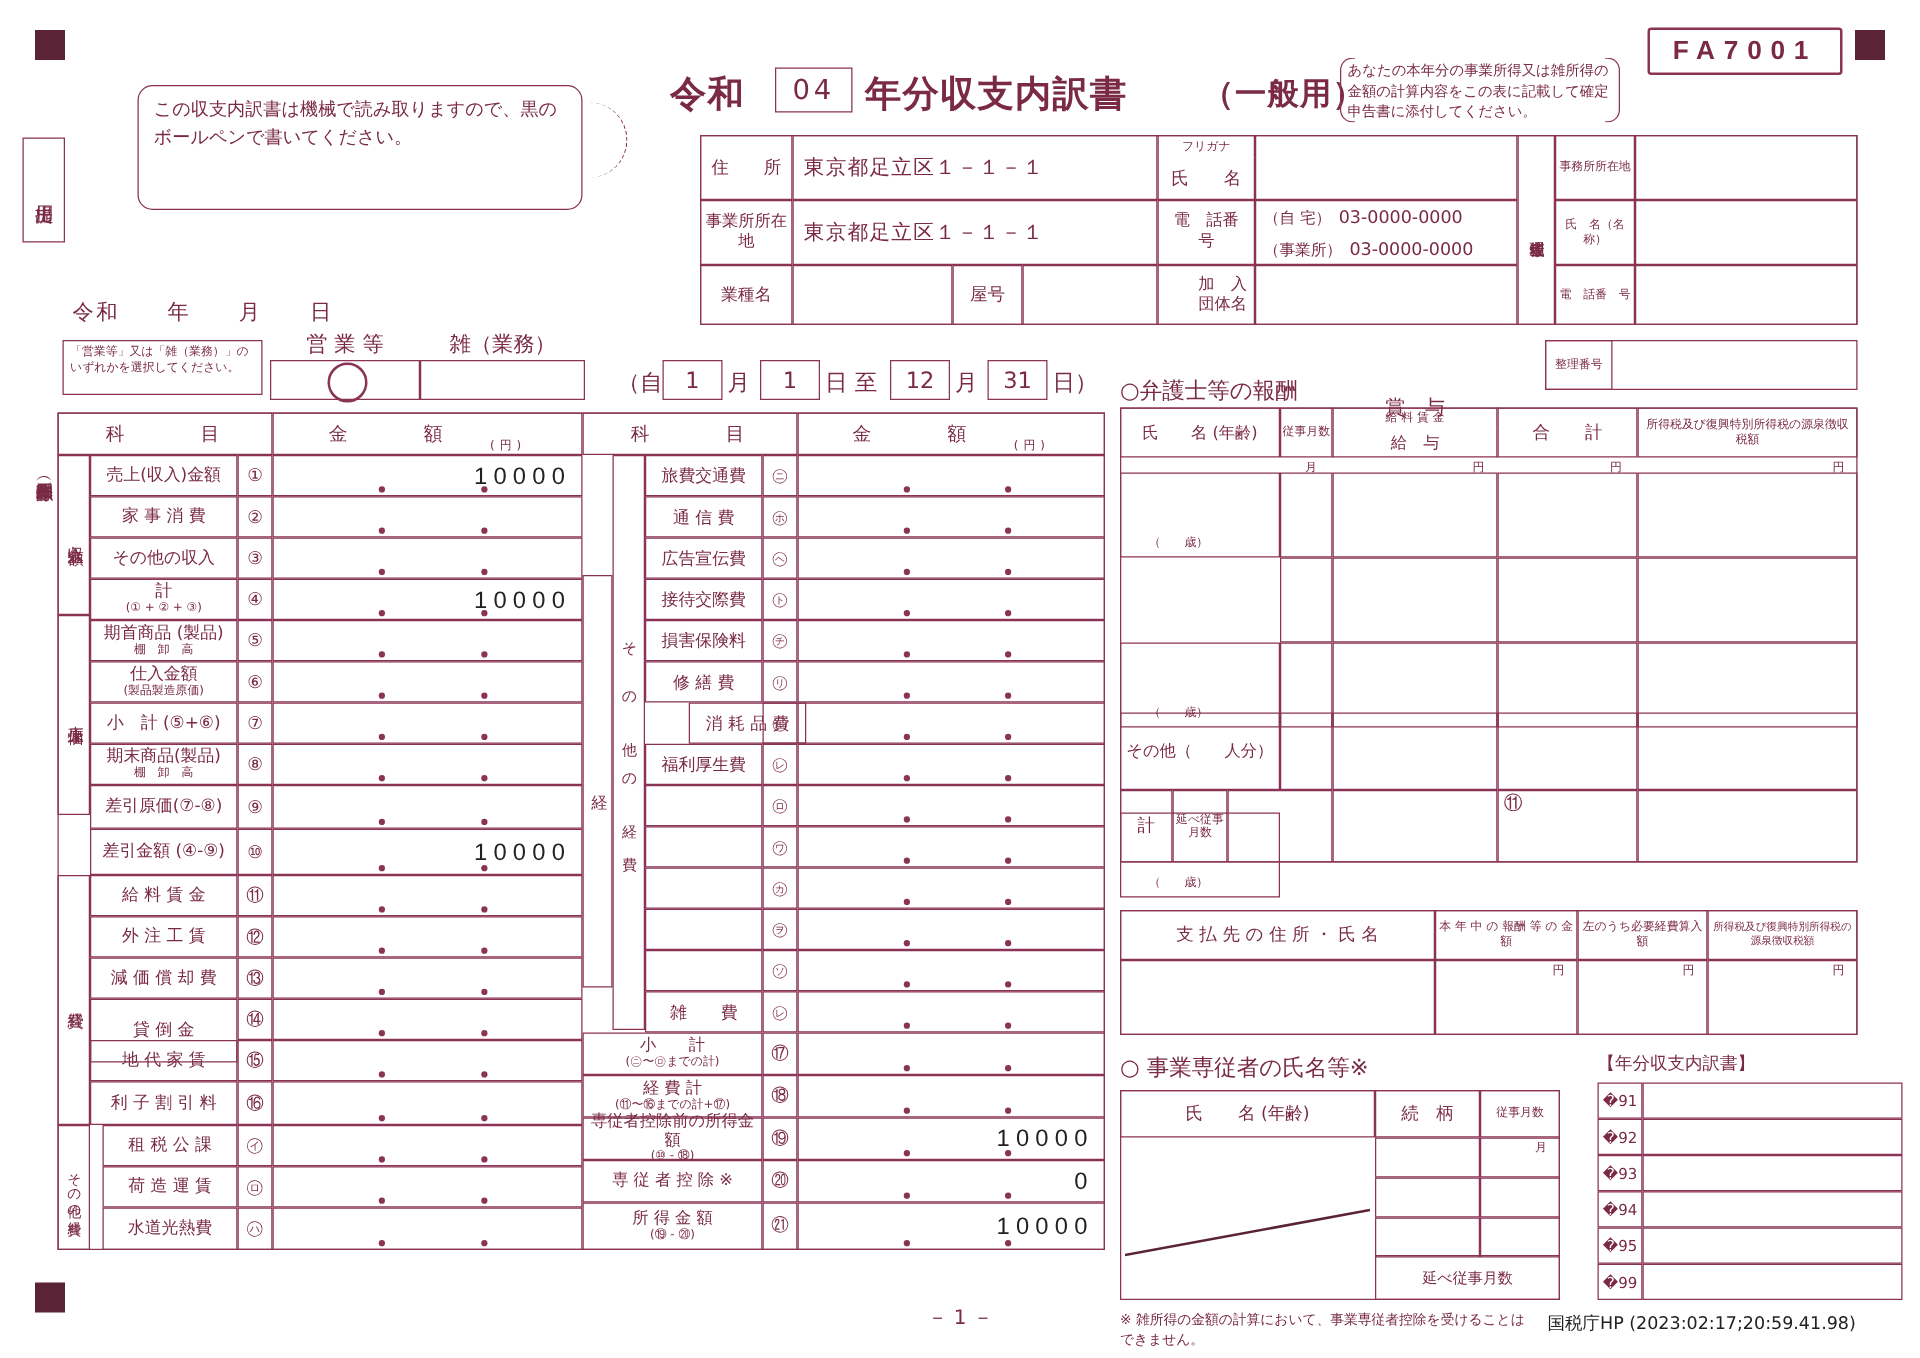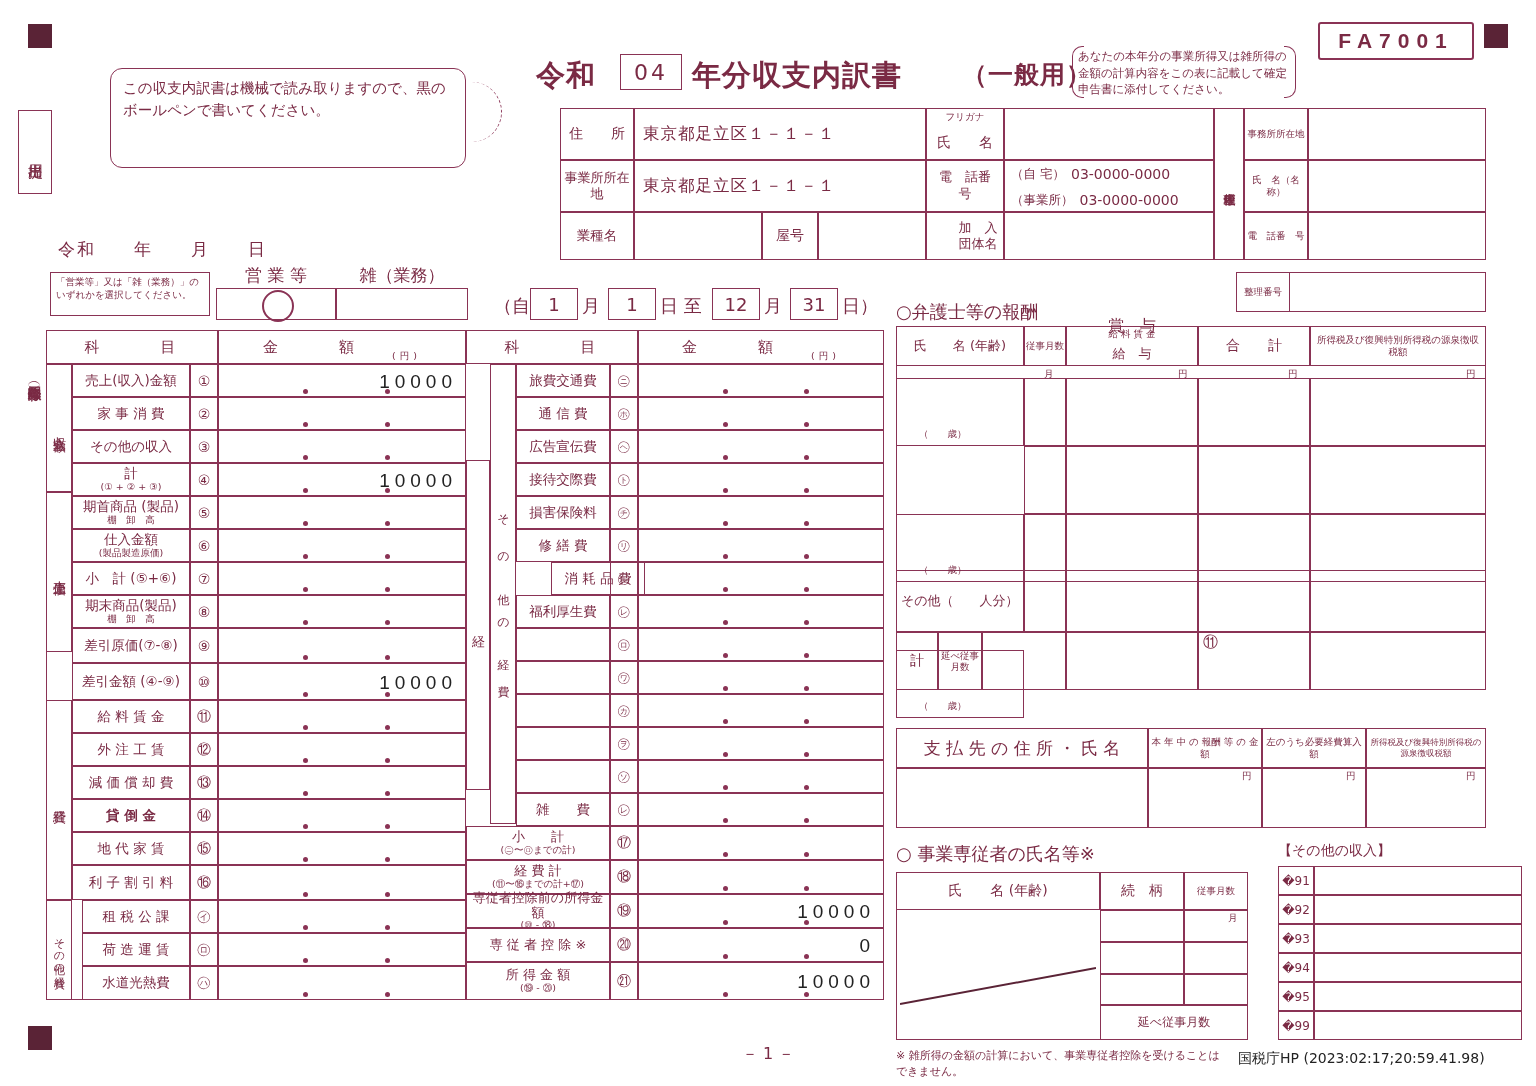--- a/index.html
+++ b/index.html
@@ -193,21 +193,21 @@
   <div class="bxthin ctr jp" style="left:896px;top:632px;width:42px;height:58px;font-size:14px;">計</div>
   <div class="bxthin ctr jp tiny" style="left:938px;top:632px;width:44px;height:58px;line-height:1.2;">延べ従事月数</div>
   <div class="bxthin" style="left:982px;top:632px;width:84px;height:58px;"></div>
   <div class="bxthin" style="left:1066px;top:632px;width:132px;height:58px;"></div>
   <div class="bxthin lft jp" style="left:1198px;top:632px;width:112px;height:58px;font-size:15px;padding-left:4px;align-items:flex-start;">⑪</div>
   <div class="bxthin" style="left:1310px;top:632px;width:176px;height:58px;"></div>
 
   <div class="dotline" style="left:1240px;top:676px;width:0;"></div>
 
   <div class="bx" style="left:896px;top:728px;width:590px;height:100px;"></div>
-  <div class="bxthin ctr jp" style="left:896px;top:728px;width:252px;height:40px;font-size:17px;">支 払 先 の 住 所 ・ 氏 名</div>
+  <div class="bxthin ctr jp" style="left:896px;top:728px;width:252px;height:40px;font-size:14px;">支 払 先 の 住 所 ・ 氏 名</div>
   <div class="bxthin ctr jp tiny" style="left:1148px;top:728px;width:114px;height:40px;line-height:1.3;">本 年 中 の 報酬 等 の 金 額</div>
   <div class="bxthin ctr jp tiny" style="left:1262px;top:728px;width:104px;height:40px;line-height:1.3;">左のうち必要経費算入額</div>
   <div class="bxthin ctr jp tiny2" style="left:1366px;top:728px;width:120px;height:40px;line-height:1.25;padding:0 3px;">所得税及び復興特別所得税の源泉徴収税額</div>
   <div class="abs jp tiny" style="left:1242px;top:770px;">円</div>
   <div class="abs jp tiny" style="left:1346px;top:770px;">円</div>
   <div class="abs jp tiny" style="left:1466px;top:770px;">円</div>
   <div class="bxthin" style="left:896px;top:768px;width:252px;height:60px;"></div>
   <div class="bxthin" style="left:1148px;top:768px;width:114px;height:60px;"></div>
   <div class="bxthin" style="left:1262px;top:768px;width:104px;height:60px;"></div>
   <div class="bxthin" style="left:1366px;top:768px;width:120px;height:60px;"></div>
@@ -222,21 +222,21 @@
   <div id="fe-rows"></div>
 
   <div class="bxthin ctr jp tiny" style="left:1100px;top:1004px;width:148px;height:36px;font-size:12px;">延べ従事月数</div>
   <div class="abs jp tiny2" style="left:896px;top:1048px;width:330px;line-height:1.45;font-size:11px;">※ 雑所得の金額の計算において、事業専従者控除を受けることはできません。</div>
   <div class="abs" style="left:900px;top:966px;width:196px;height:40px;">
     <svg width="196" height="40" viewBox="0 0 196 40">
         <line x1="0" y1="38" x2="196" y2="2" stroke="#5a2336" stroke-width="2"></line>
       </svg>
   </div>
 
-  <div class="abs jp" style="left:1278px;top:842px;font-size:14px;">【その他の収入】</div>
+  <div class="abs jp" style="left:1278px;top:842px;font-size:14px;">【年分収支内訳書】</div>
   <div id="tax-office-rows"></div>
 
   <div class="abs jp" style="left:742px;top:1044px;font-size:16px;">－ 1 －</div>
   <div class="abs jp" style="left:1238px;top:1050px;font-size:14px;color:#222;">国税庁HP (2023:02:17;20:59.41.98)</div>
 
 <div class="bxthin ctr jp" style="left: 72px; top: 364px; width: 118px; height: 33px; font-size: 13.5px; line-height: 1.15; flex-direction: column;">
       <div>売上(収入)金額</div>
     </div>
     <div class="bxthin ctr jp" style="left: 190px; top: 364px; width: 28px; height: 33px; font-size: 14px;">
       <span>①</span>
@@ -375,21 +375,21 @@
       <div>減 価 償 却 費</div>
     </div>
     <div class="bxthin ctr jp" style="left: 190px; top: 766px; width: 28px; height: 33px; font-size: 14px;">
       <span>⑬</span>
     </div>
     <div class="bxthin" style="left: 218px; top: 766px; width: 248px; height: 33px; position: absolute;">
       <div style="position: absolute; left: 84px; top: 24px; width: 5px; height: 5px; border-radius: 50%; background: rgb(138, 51, 85);"></div>
       <div style="position: absolute; left: 166px; top: 24px; width: 5px; height: 5px; border-radius: 50%; background: rgb(138, 51, 85);"></div>
       <div class="rgt num" style="position: absolute; right: 8px; top: 0px; height: 33px; color: rgb(34, 34, 34);"></div>
     </div>
-    <div class="bxthin ctr jp" style="left: 72px; top: 799px; width: 118px; height: 33px; font-size: 13.5px; line-height: 1.15; flex-direction: column; font-weight: bold;">
+    <div class="bxthin ctr jp" style="left: 72px; top: 799px; width: 118px; height: 51px; font-size: 13.5px; line-height: 1.15; flex-direction: column;">
       <div>貸 倒 金</div>
     </div>
     <div class="bxthin ctr jp" style="left: 190px; top: 799px; width: 28px; height: 33px; font-size: 14px;">
       <span>⑭</span>
     </div>
     <div class="bxthin" style="left: 218px; top: 799px; width: 248px; height: 33px; position: absolute;">
       <div style="position: absolute; left: 84px; top: 24px; width: 5px; height: 5px; border-radius: 50%; background: rgb(138, 51, 85);"></div>
       <div style="position: absolute; left: 166px; top: 24px; width: 5px; height: 5px; border-radius: 50%; background: rgb(138, 51, 85);"></div>
       <div class="rgt num" style="position: absolute; right: 8px; top: 0px; height: 33px; color: rgb(34, 34, 34);"></div>
     </div>

